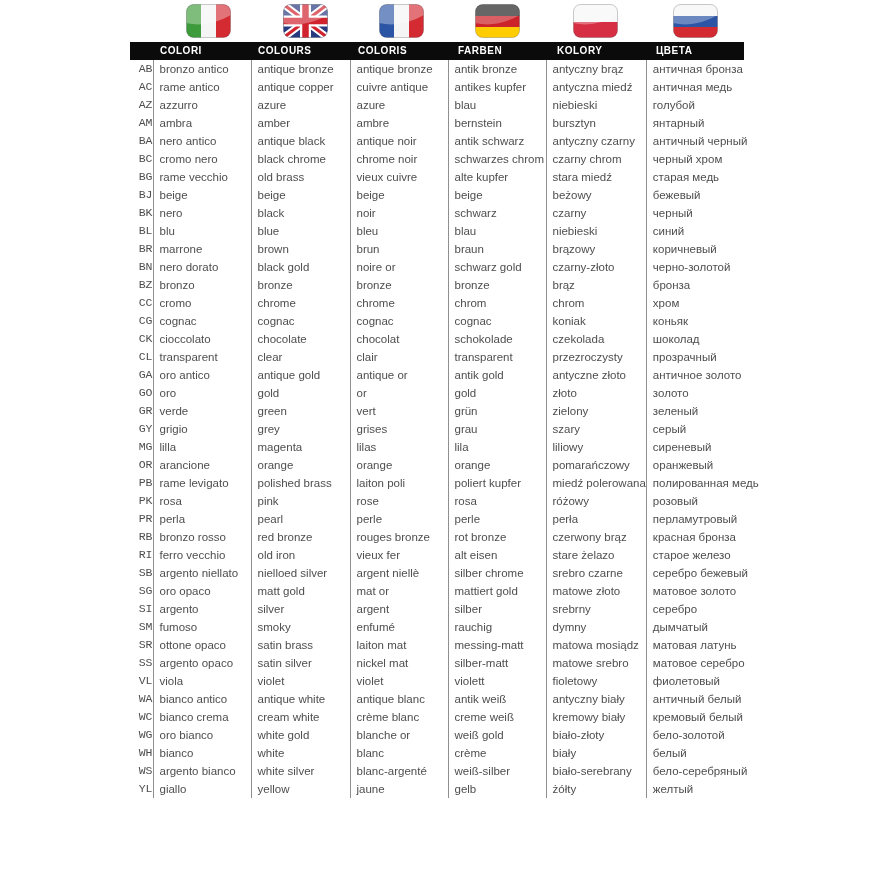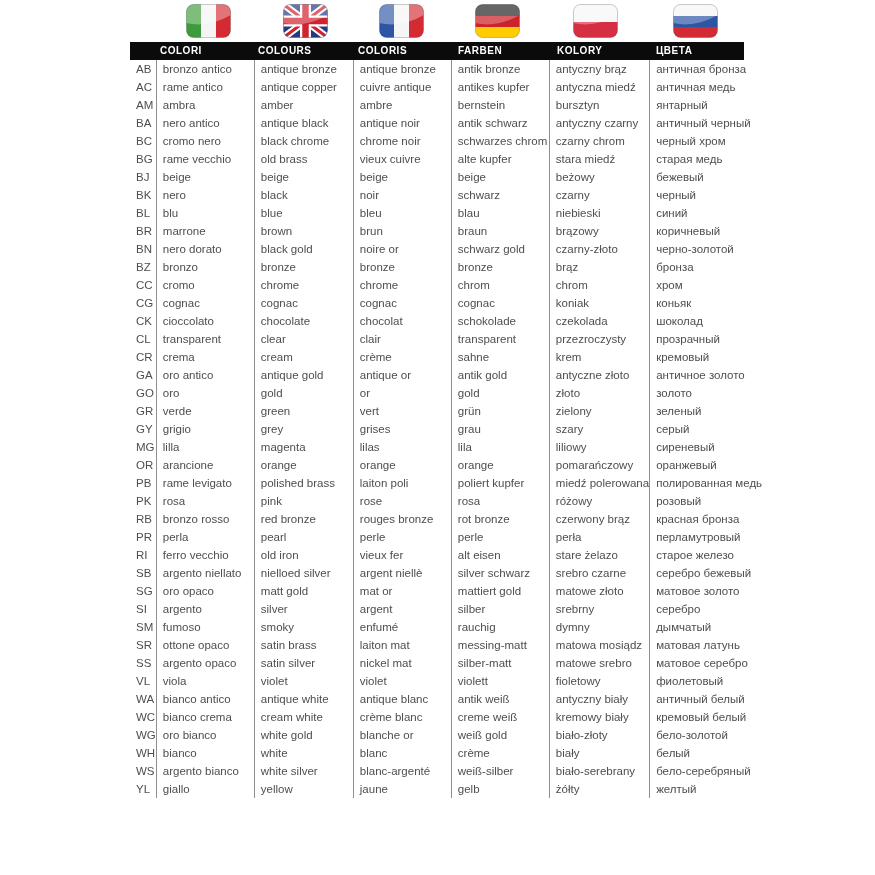--- a/index.html
+++ b/index.html
@@ -24,21 +24,21 @@
   .hlabel:nth-child(3){left:228px}
   .hlabel:nth-child(4){left:328px}
   .hlabel:nth-child(5){left:427px}
   .hlabel:nth-child(6){left:526px}
 
   
   table.colors{position:absolute;left:130px;top:60px;border-collapse:collapse;table-layout:fixed;}
   table.colors td{height:18px;line-height:18px;vertical-align:middle;
        font-size:11.5px;color:#4e4e4e;white-space:nowrap;overflow:hidden;
        padding:0 0 0 6px;}
-  td.code{text-align:left;padding:0 5px 0 0;}
+  td.code{text-align:right;padding:0 5px 0 0;font-family:Liberation Mono, monospace;}
   td.lang{border-left:1px solid #8f8f8f;}
 </style>
 </head>
 <body>
 
 <div class="page">
 
   <div>
     <span class="flag">
       <svg width="45" height="34" viewBox="0 0 45 34">
@@ -171,20 +171,29 @@
         <tr>
           <td class="code">AC</td>
           <td class="lang">rame antico</td>
           <td class="lang">antique copper</td>
           <td class="lang">cuivre antique</td>
           <td class="lang">antikes kupfer</td>
           <td class="lang">antyczna miedź</td>
           <td class="lang">античная медь</td>
         </tr>
         <tr>
+          <td class="code">AZ</td>
+          <td class="lang">azzurro</td>
+          <td class="lang">azure</td>
+          <td class="lang">azure</td>
+          <td class="lang">blau</td>
+          <td class="lang">niebieski</td>
+          <td class="lang">голубой</td>
+        </tr>
+        <tr>
           <td class="code">AM</td>
           <td class="lang">ambra</td>
           <td class="lang">amber</td>
           <td class="lang">ambre</td>
           <td class="lang">bernstein</td>
           <td class="lang">bursztyn</td>
           <td class="lang">янтарный</td>
         </tr>
         <tr>
           <td class="code">BA</td>
@@ -297,29 +306,20 @@
         <tr>
           <td class="code">CL</td>
           <td class="lang">transparent</td>
           <td class="lang">clear</td>
           <td class="lang">clair</td>
           <td class="lang">transparent</td>
           <td class="lang">przezroczysty</td>
           <td class="lang">прозрачный</td>
         </tr>
         <tr>
-          <td class="code">CR</td>
-          <td class="lang">crema</td>
-          <td class="lang">cream</td>
-          <td class="lang">crème</td>
-          <td class="lang">sahne</td>
-          <td class="lang">krem</td>
-          <td class="lang">кремовый</td>
-        </tr>
-        <tr>
           <td class="code">GA</td>
           <td class="lang">oro antico</td>
           <td class="lang">antique gold</td>
           <td class="lang">antique or</td>
           <td class="lang">antik gold</td>
           <td class="lang">antyczne złoto</td>
           <td class="lang">античное золото</td>
         </tr>
         <tr>
           <td class="code">GO</td>
@@ -378,52 +378,52 @@
         <tr>
           <td class="code">PK</td>
           <td class="lang">rosa</td>
           <td class="lang">pink</td>
           <td class="lang">rose</td>
           <td class="lang">rosa</td>
           <td class="lang">różowy</td>
           <td class="lang">розовый</td>
         </tr>
         <tr>
+          <td class="code">PR</td>
+          <td class="lang">perla</td>
+          <td class="lang">pearl</td>
+          <td class="lang">perle</td>
+          <td class="lang">perle</td>
+          <td class="lang">perła</td>
+          <td class="lang">перламутровый</td>
+        </tr>
+        <tr>
           <td class="code">RB</td>
           <td class="lang">bronzo rosso</td>
           <td class="lang">red bronze</td>
           <td class="lang">rouges bronze</td>
           <td class="lang">rot bronze</td>
           <td class="lang">czerwony brąz</td>
           <td class="lang">красная бронза</td>
         </tr>
         <tr>
-          <td class="code">PR</td>
-          <td class="lang">perla</td>
-          <td class="lang">pearl</td>
-          <td class="lang">perle</td>
-          <td class="lang">perle</td>
-          <td class="lang">perła</td>
-          <td class="lang">перламутровый</td>
-        </tr>
-        <tr>
           <td class="code">RI</td>
           <td class="lang">ferro vecchio</td>
           <td class="lang">old iron</td>
           <td class="lang">vieux fer</td>
           <td class="lang">alt eisen</td>
           <td class="lang">stare żelazo</td>
           <td class="lang">старое железо</td>
         </tr>
         <tr>
           <td class="code">SB</td>
           <td class="lang">argento niellato</td>
           <td class="lang">nielloed silver</td>
           <td class="lang">argent niellè</td>
-          <td class="lang">silver schwarz</td>
+          <td class="lang">silber chrome</td>
           <td class="lang">srebro czarne</td>
           <td class="lang">серебро бежевый</td>
         </tr>
         <tr>
           <td class="code">SG</td>
           <td class="lang">oro opaco</td>
           <td class="lang">matt gold</td>
           <td class="lang">mat or</td>
           <td class="lang">mattiert gold</td>
           <td class="lang">matowe złoto</td>

